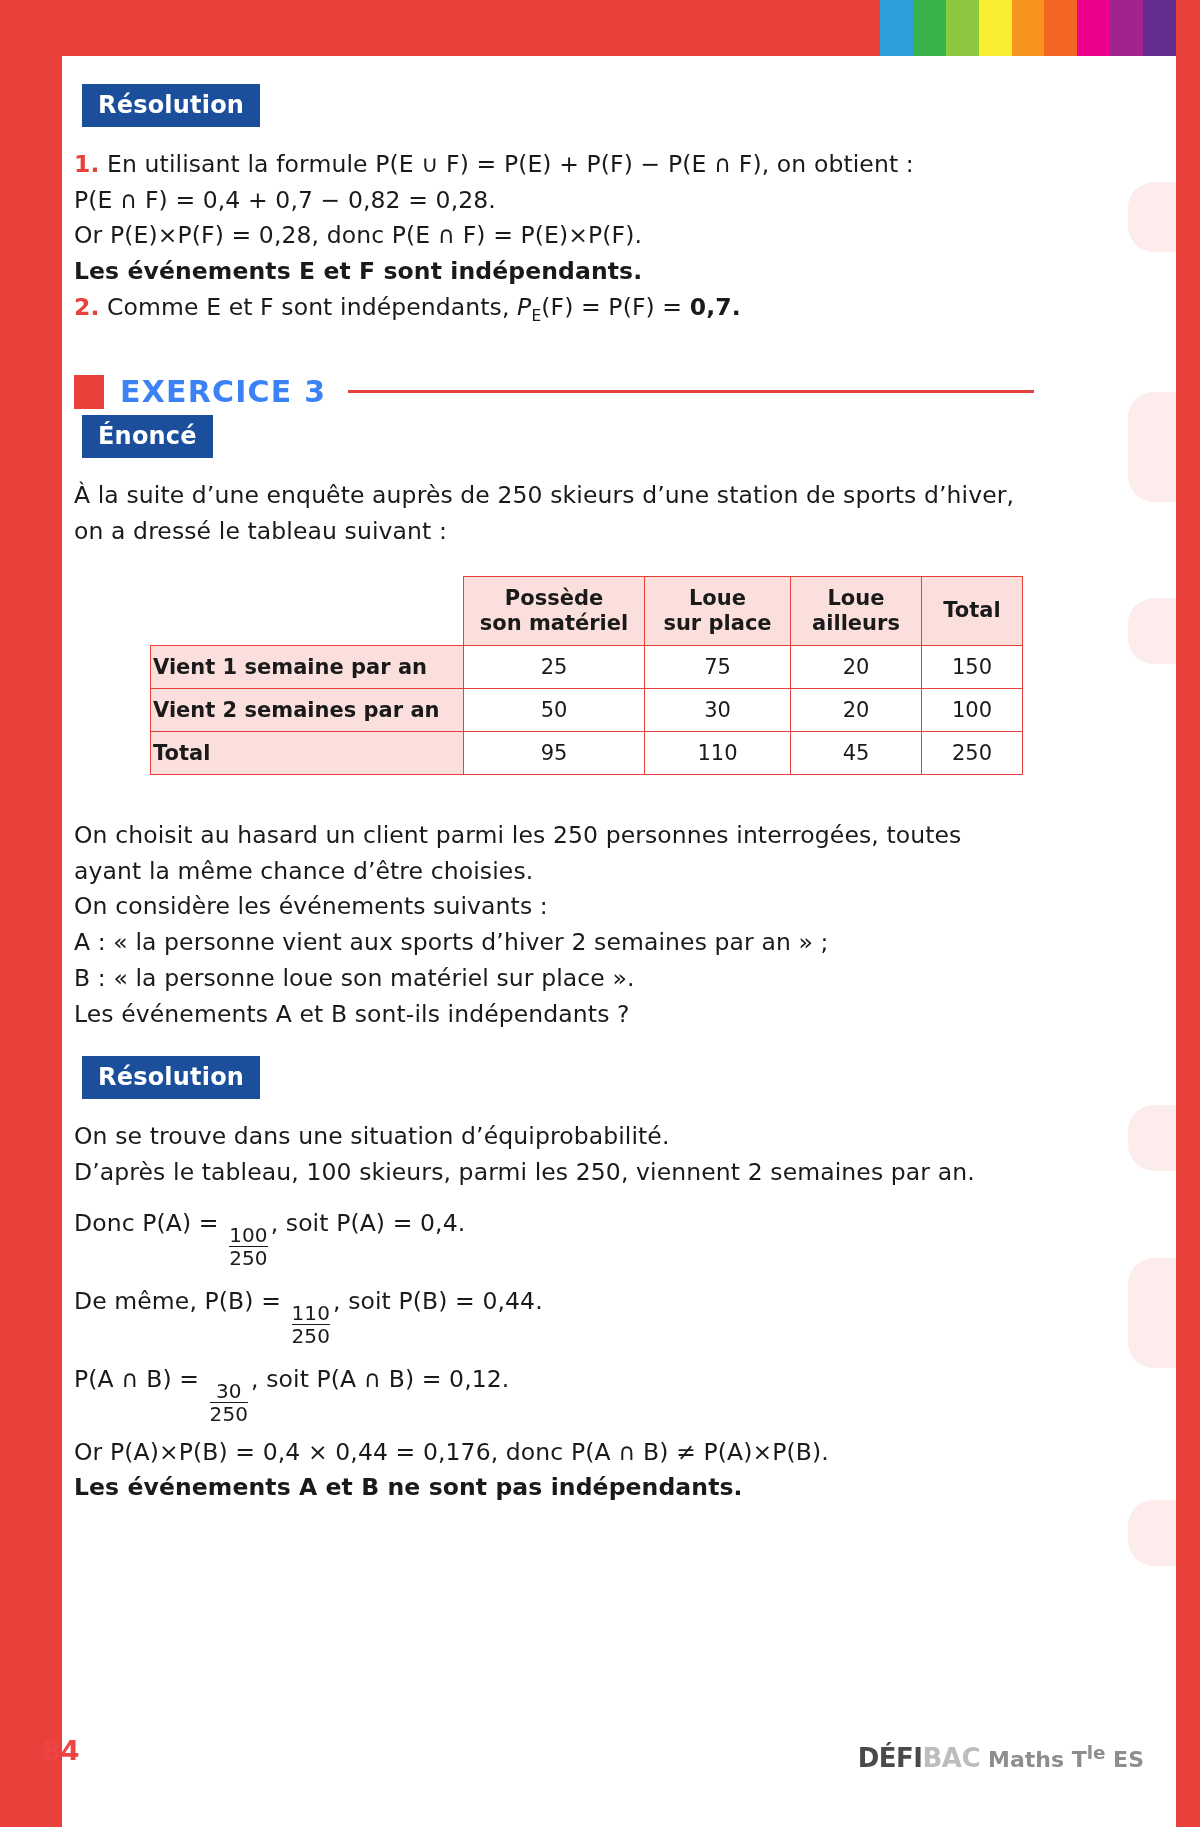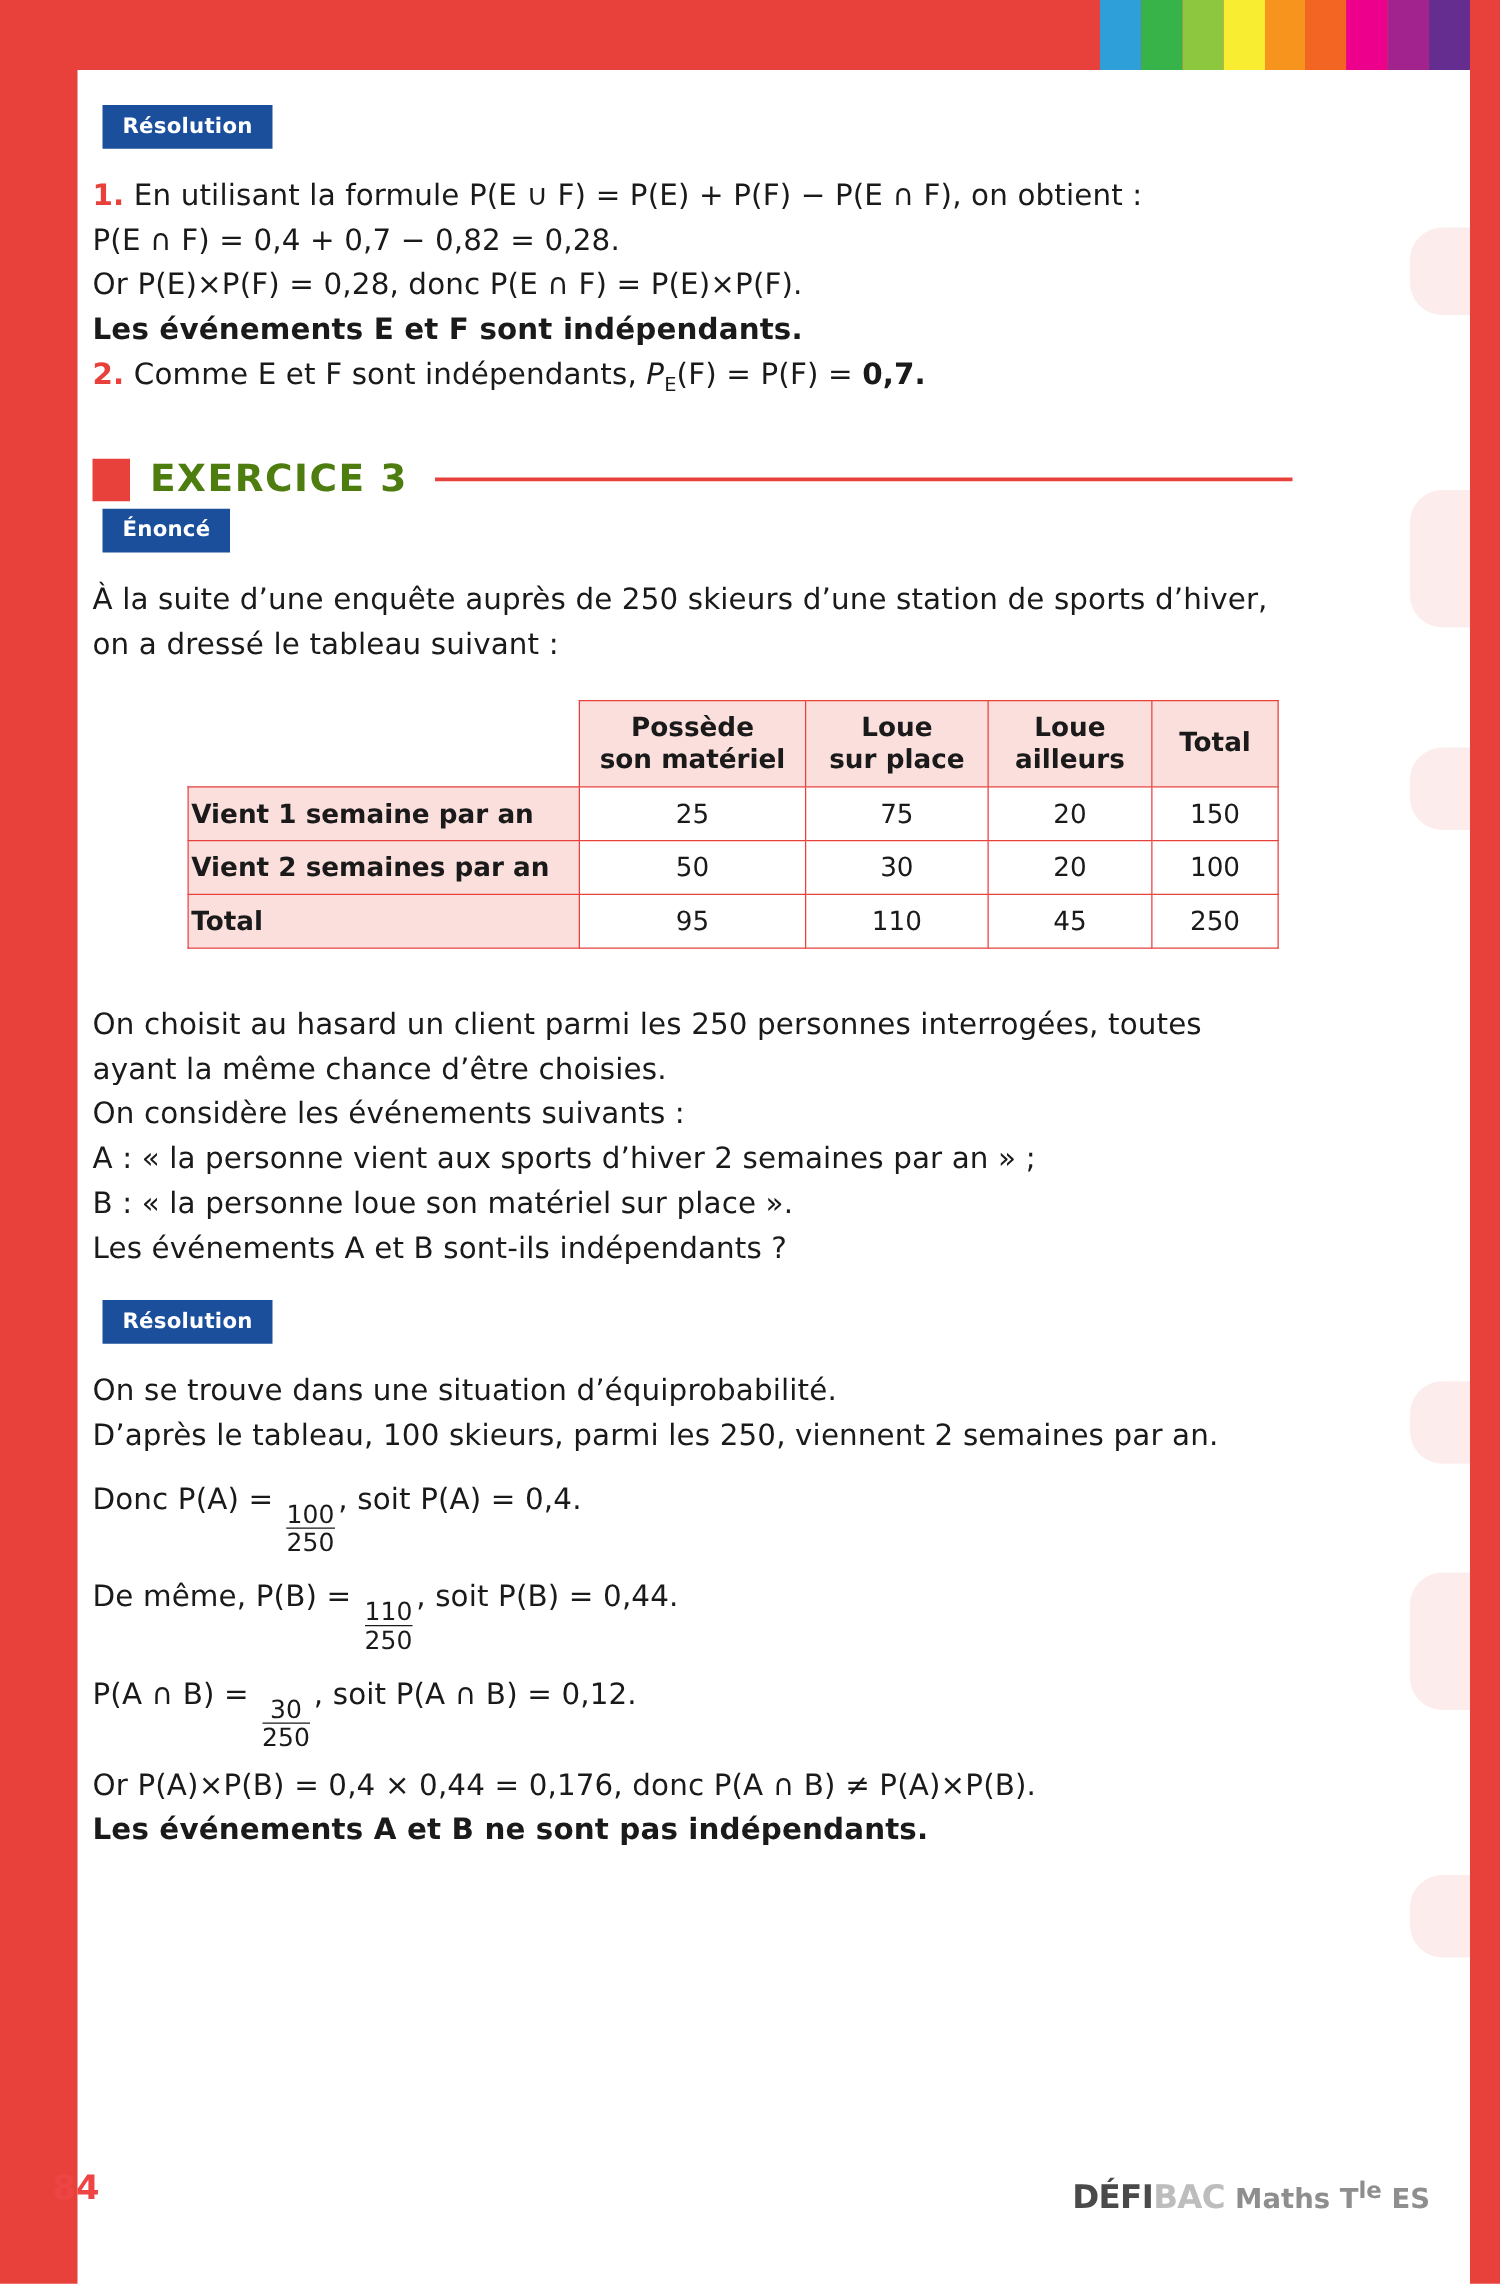--- a/index.html
+++ b/index.html
@@ -65,21 +65,21 @@
     top: 84px;
     width: 960px;
     color: #1a1a1a;
   }
 
   .tag {
     display: inline-block;
     background: #1b4f9c;
     color: #ffffff;
     font-weight: bold;
-    font-size: 17px;
+    font-size: 24px;
     letter-spacing: .2px;
     padding: 7px 16px 8px 16px;
     margin: 0 0 6px 8px;
   }
 
   p, .line {
     font-size: 23.5px;
     line-height: 1.52;
     margin: 0;
     letter-spacing: .1px;
@@ -95,21 +95,21 @@
     display: flex;
     align-items: center;
     margin: 46px 0 6px 0;
   }
   .exercise-square {
     width: 30px; height: 34px;
     background: #e8413c;
     margin-right: 16px;
   }
   .exercise-title {
-    color: #4d7c0f;
+    color: #3b82f6;
     font-weight: bold;
     font-size: 30px;
     letter-spacing: 1.2px;
   }
   .exercise-rule {
     flex: 1;
     height: 3px;
     background: #e8413c;
     margin-left: 22px;
   }

